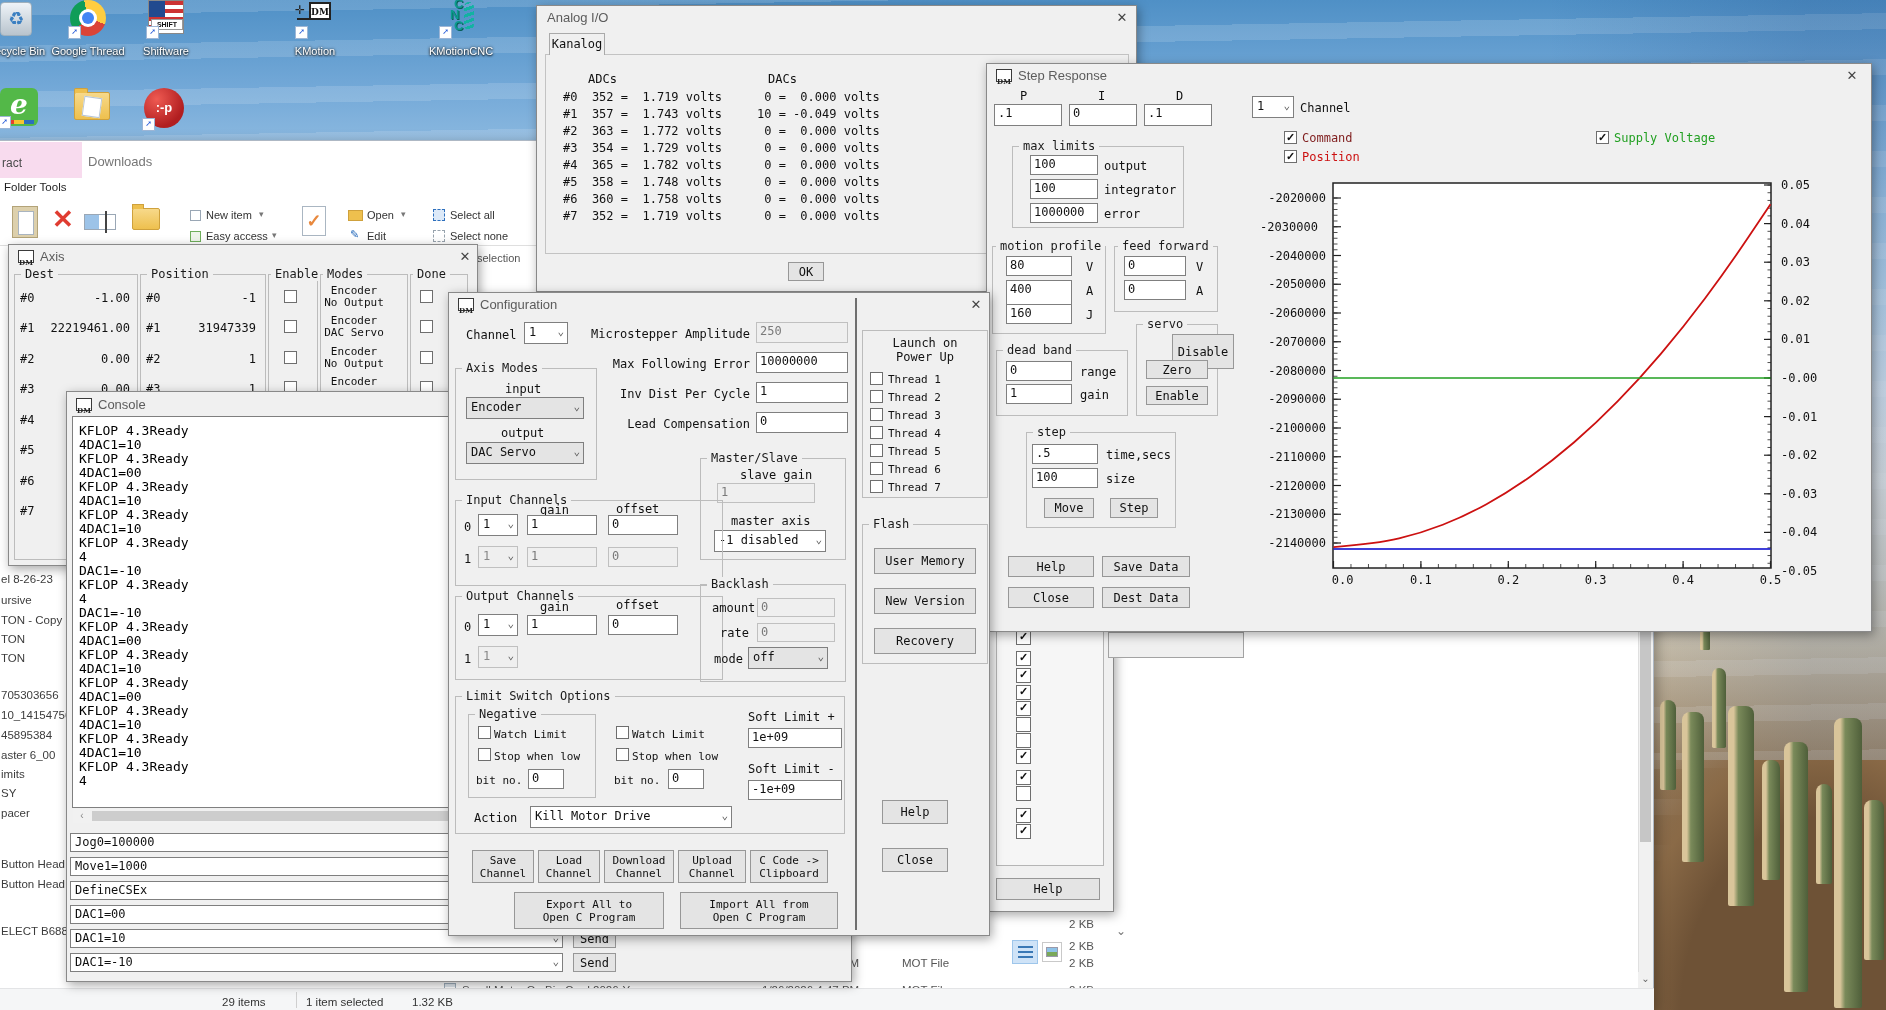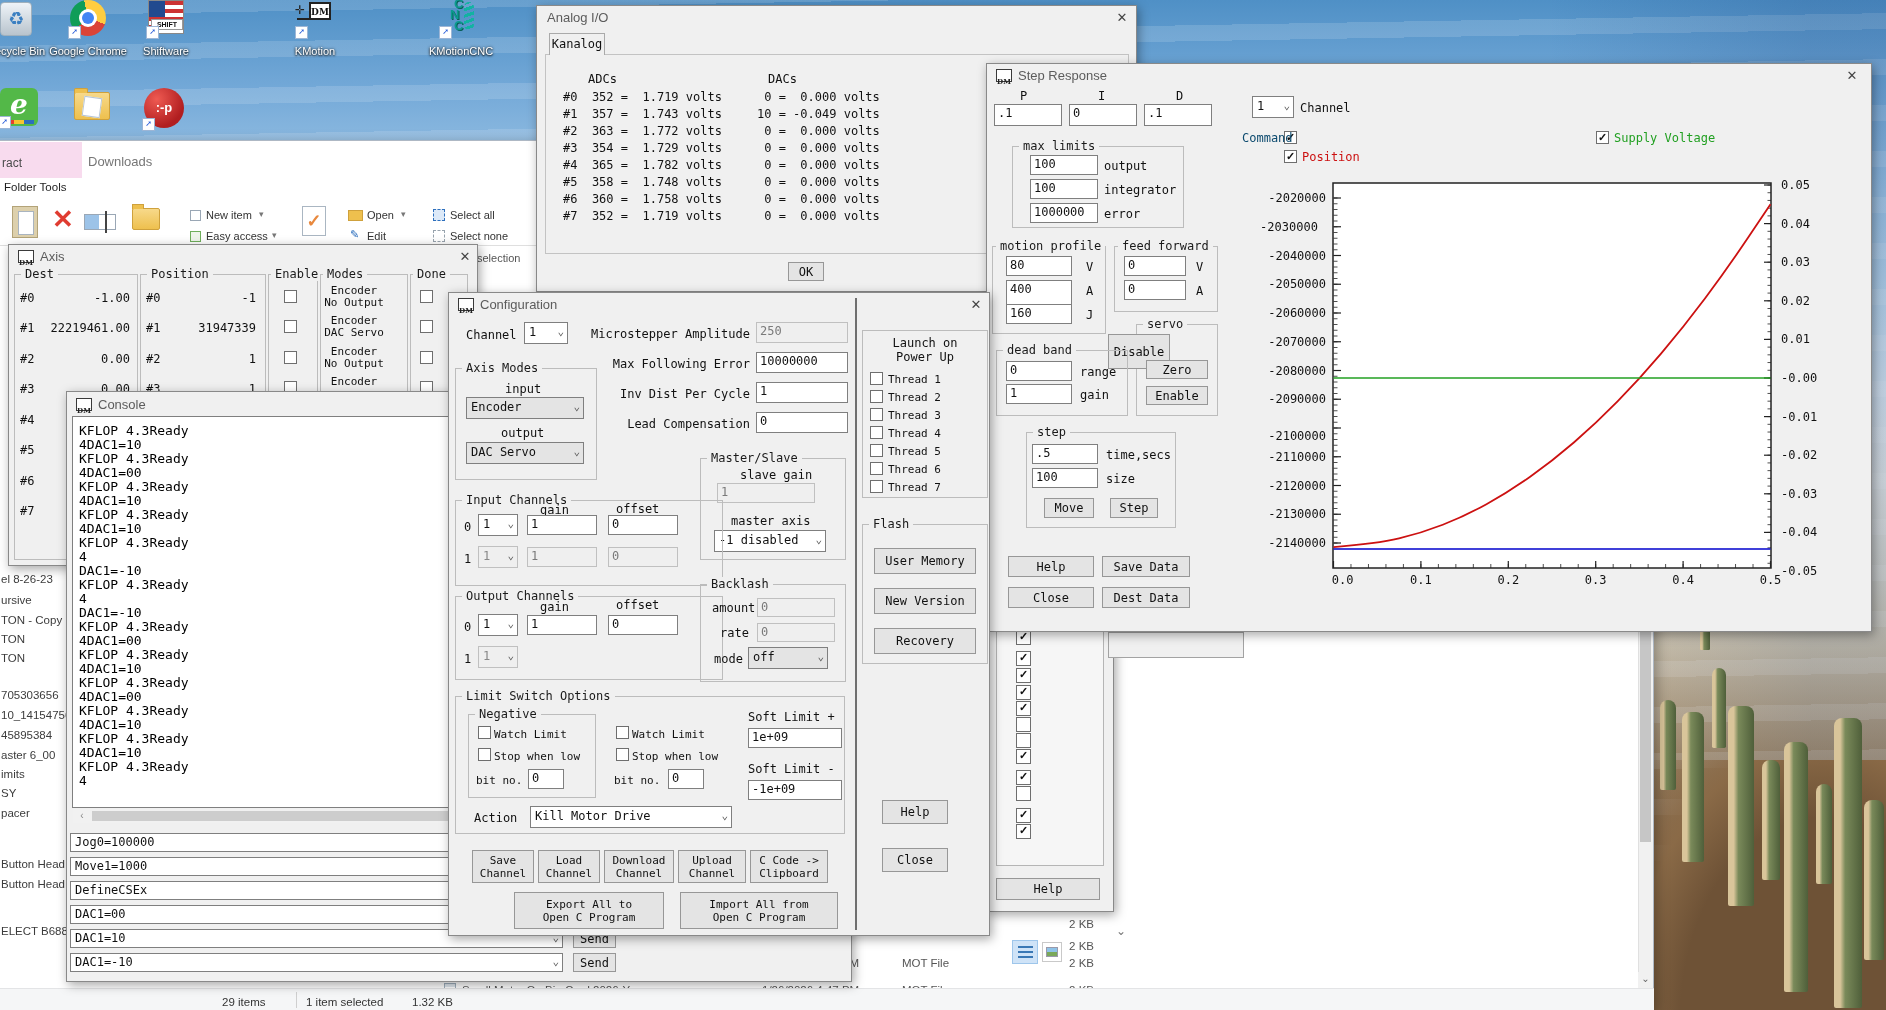--- a/index.html
+++ b/index.html
@@ -63,21 +63,21 @@
   <div class="deskicon abs" style="left:-16px;top:0;width:70px;height:70px">
     <div class="abs" style="left:16px;top:2px;width:32px;height:34px;background:linear-gradient(180deg,#eef3f8,#b9c4cd);border-radius:4px;border:1px solid #9fb0bd;text-align:center;font:18px/32px 'DejaVu Sans',sans-serif;color:#3a7fc1">♻</div>
     <div class="ilabel" style="left:-18px;top:45px;width:100px">Recycle Bin</div>
   </div>
   <div class="deskicon abs" style="left:53px;top:0;width:70px;height:84px">
     <div class="abs" style="left:17px;top:0;width:36px;height:36px;border-radius:50%;background:conic-gradient(from 110deg,#db4437 0 33%,#0f9d58 0 66%,#ffcd40 0 100%)">
       <div class="abs" style="left:9px;top:9px;width:18px;height:18px;border-radius:50%;background:#fff"></div>
       <div class="abs" style="left:12px;top:12px;width:12px;height:12px;border-radius:50%;background:#4285f4"></div>
     </div>
     <div class="badge" style="left:15px;top:26px">➚</div>
-    <div class="ilabel" style="left:-8px;top:45px;width:86px;white-space:normal">Google Chrome</div>
+    <div class="ilabel" style="left:-8px;top:45px;width:86px;white-space:normal">Google Thread</div>
   </div>
   <div class="deskicon abs" style="left:131px;top:0;width:70px;height:70px">
     <div class="abs" style="left:17px;top:0;width:36px;height:34px;border:1px solid #888;background:repeating-linear-gradient(180deg,#c33 0 4px,#fff 4px 8px)">
       <div class="abs" style="left:0;top:0;width:16px;height:16px;background:#224a8f"></div>
       <div class="abs" style="left:2px;top:18px;width:32px;height:11px;background:#fff;border:1px solid #999;font:bold 7px/10px 'Liberation Sans',sans-serif;text-align:center;color:#111">SHIFT</div>
     </div>
     <div class="badge" style="left:15px;top:26px">➚</div>
     <div class="ilabel" style="left:-8px;top:45px;width:86px">Shiftware</div>
   </div>
   <div class="deskicon abs" style="left:280px;top:0;width:70px;height:70px">
@@ -390,21 +390,21 @@
   <div class="abs lbl" style="left:1020px;top:89px">P</div>
   <div class="abs lbl" style="left:1098px;top:89px">I</div>
   <div class="abs lbl" style="left:1176px;top:89px">D</div>
   <div class="abs inp" style="left:994px;top:104px;width:68px;height:22px">.1</div>
   <div class="abs inp" style="left:1069px;top:104px;width:68px;height:22px">0</div>
   <div class="abs inp" style="left:1144px;top:104px;width:68px;height:22px">.1</div>
   <div class="abs dd" style="left:1252px;top:96px;width:42px;height:22px">1</div>
   <div class="abs lbl" style="left:1300px;top:101px">Channel</div>
 
   <div class="abs cb on" style="left:1284px;top:131px"></div>
-  <div class="abs lbl" id="cmd-lbl" style="left: 1242px; top: 131px; color: #0c4a6e;">Command</div>
+  <div class="abs lbl" id="cmd-lbl" style="left: 1302px; top: 131px; color: #7f1d1d;">Command</div>
   <div class="abs cb on" style="left:1284px;top:150px"></div>
   <div class="abs lbl" id="pos-lbl" style="left: 1302px; top: 150px; color: rgb(204, 17, 17);">Position</div>
   <div class="abs cb on" style="left:1596px;top:131px"></div>
   <div class="abs lbl" id="sup-lbl" style="left: 1614px; top: 131px; color: rgb(34, 160, 34);">Supply Voltage</div>
 
   <div class="abs gb" style="left:1012px;top:146px;width:172px;height:82px">
       <span class="leg">max limits</span>
     </div>
   <div class="abs inp" style="left:1030px;top:155px;width:68px;height:20px">100</div>
   <div class="abs lbl" style="left:1104px;top:159px">output</div>
@@ -427,21 +427,21 @@
       <span class="leg" style="left:3px">feed forward</span>
     </div>
   <div class="abs inp" style="left:1124px;top:256px;width:62px;height:20px">0</div>
   <div class="abs lbl" style="left:1196px;top:260px">V</div>
   <div class="abs inp" style="left:1124px;top:280px;width:62px;height:20px">0</div>
   <div class="abs lbl" style="left:1196px;top:284px">A</div>
 
   <div class="abs gb" style="left:1136px;top:324px;width:82px;height:92px">
       <span class="leg">servo</span>
     </div>
-  <div class="abs btn" style="left:1108px;top:334px;width:62px;height:35px">Disable</div>
+  <div class="abs btn" style="left:1172px;top:334px;width:62px;height:35px">Disable</div>
   <div class="abs btn" style="left:1146px;top:360px;width:62px;height:19px">Zero</div>
   <div class="abs btn" style="left:1146px;top:386px;width:62px;height:19px">Enable</div>
 
   <div class="abs gb" style="left:996px;top:350px;width:132px;height:66px">
       <span class="leg">dead band</span>
     </div>
   <div class="abs inp" style="left:1006px;top:361px;width:66px;height:20px">0</div>
   <div class="abs lbl" style="left:1080px;top:365px">range</div>
   <div class="abs inp" style="left:1006px;top:384px;width:66px;height:20px">1</div>
   <div class="abs lbl" style="left:1080px;top:388px">gain</div>
@@ -636,21 +636,21 @@
       <line x1="1.5" y1="196" x2="438.5" y2="196" stroke="#22a022" stroke-width="1.6"></line>
     </svg>
     <div class="abs ticklab" style="left: 1252px; top: 191px; width: 74px; text-align: right;">-2020000</div>
     <div class="abs ticklab" style="left: 1252px; top: 219.75px; width: 74px; text-align: center;">-2030000</div>
     <div class="abs ticklab" style="left: 1252px; top: 248.5px; width: 74px; text-align: right;">-2040000</div>
     <div class="abs ticklab" style="left: 1252px; top: 277.25px; width: 74px; text-align: right;">-2050000</div>
     <div class="abs ticklab" style="left: 1252px; top: 306px; width: 74px; text-align: right;">-2060000</div>
     <div class="abs ticklab" style="left: 1252px; top: 334.75px; width: 74px; text-align: right;">-2070000</div>
     <div class="abs ticklab" style="left: 1252px; top: 363.5px; width: 74px; text-align: right;">-2080000</div>
     <div class="abs ticklab" style="left: 1252px; top: 392.25px; width: 74px; text-align: right;">-2090000</div>
-    <div class="abs ticklab" style="left: 1252px; top: 421px; width: 74px; text-align: right; margin-top: 8px;">-2100000</div>
+    <div class="abs ticklab" style="left: 1252px; top: 421px; width: 74px; text-align: right;">-2100000</div>
     <div class="abs ticklab" style="left: 1252px; top: 449.75px; width: 74px; text-align: right;">-2110000</div>
     <div class="abs ticklab" style="left: 1252px; top: 478.5px; width: 74px; text-align: right;">-2120000</div>
     <div class="abs ticklab" style="left: 1252px; top: 507.25px; width: 74px; text-align: right;">-2130000</div>
     <div class="abs ticklab" style="left: 1252px; top: 536px; width: 74px; text-align: right;">-2140000</div>
     <div class="abs ticklab" style="left: 1781px; top: 178px;">0.05</div>
     <div class="abs ticklab" style="left: 1781px; top: 216.6px;">0.04</div>
     <div class="abs ticklab" style="left: 1781px; top: 255.2px;">0.03</div>
     <div class="abs ticklab" style="left: 1781px; top: 293.8px;">0.02</div>
     <div class="abs ticklab" style="left: 1781px; top: 332.4px;">0.01</div>
     <div class="abs ticklab" style="left: 1781px; top: 371px;">-0.00</div>

